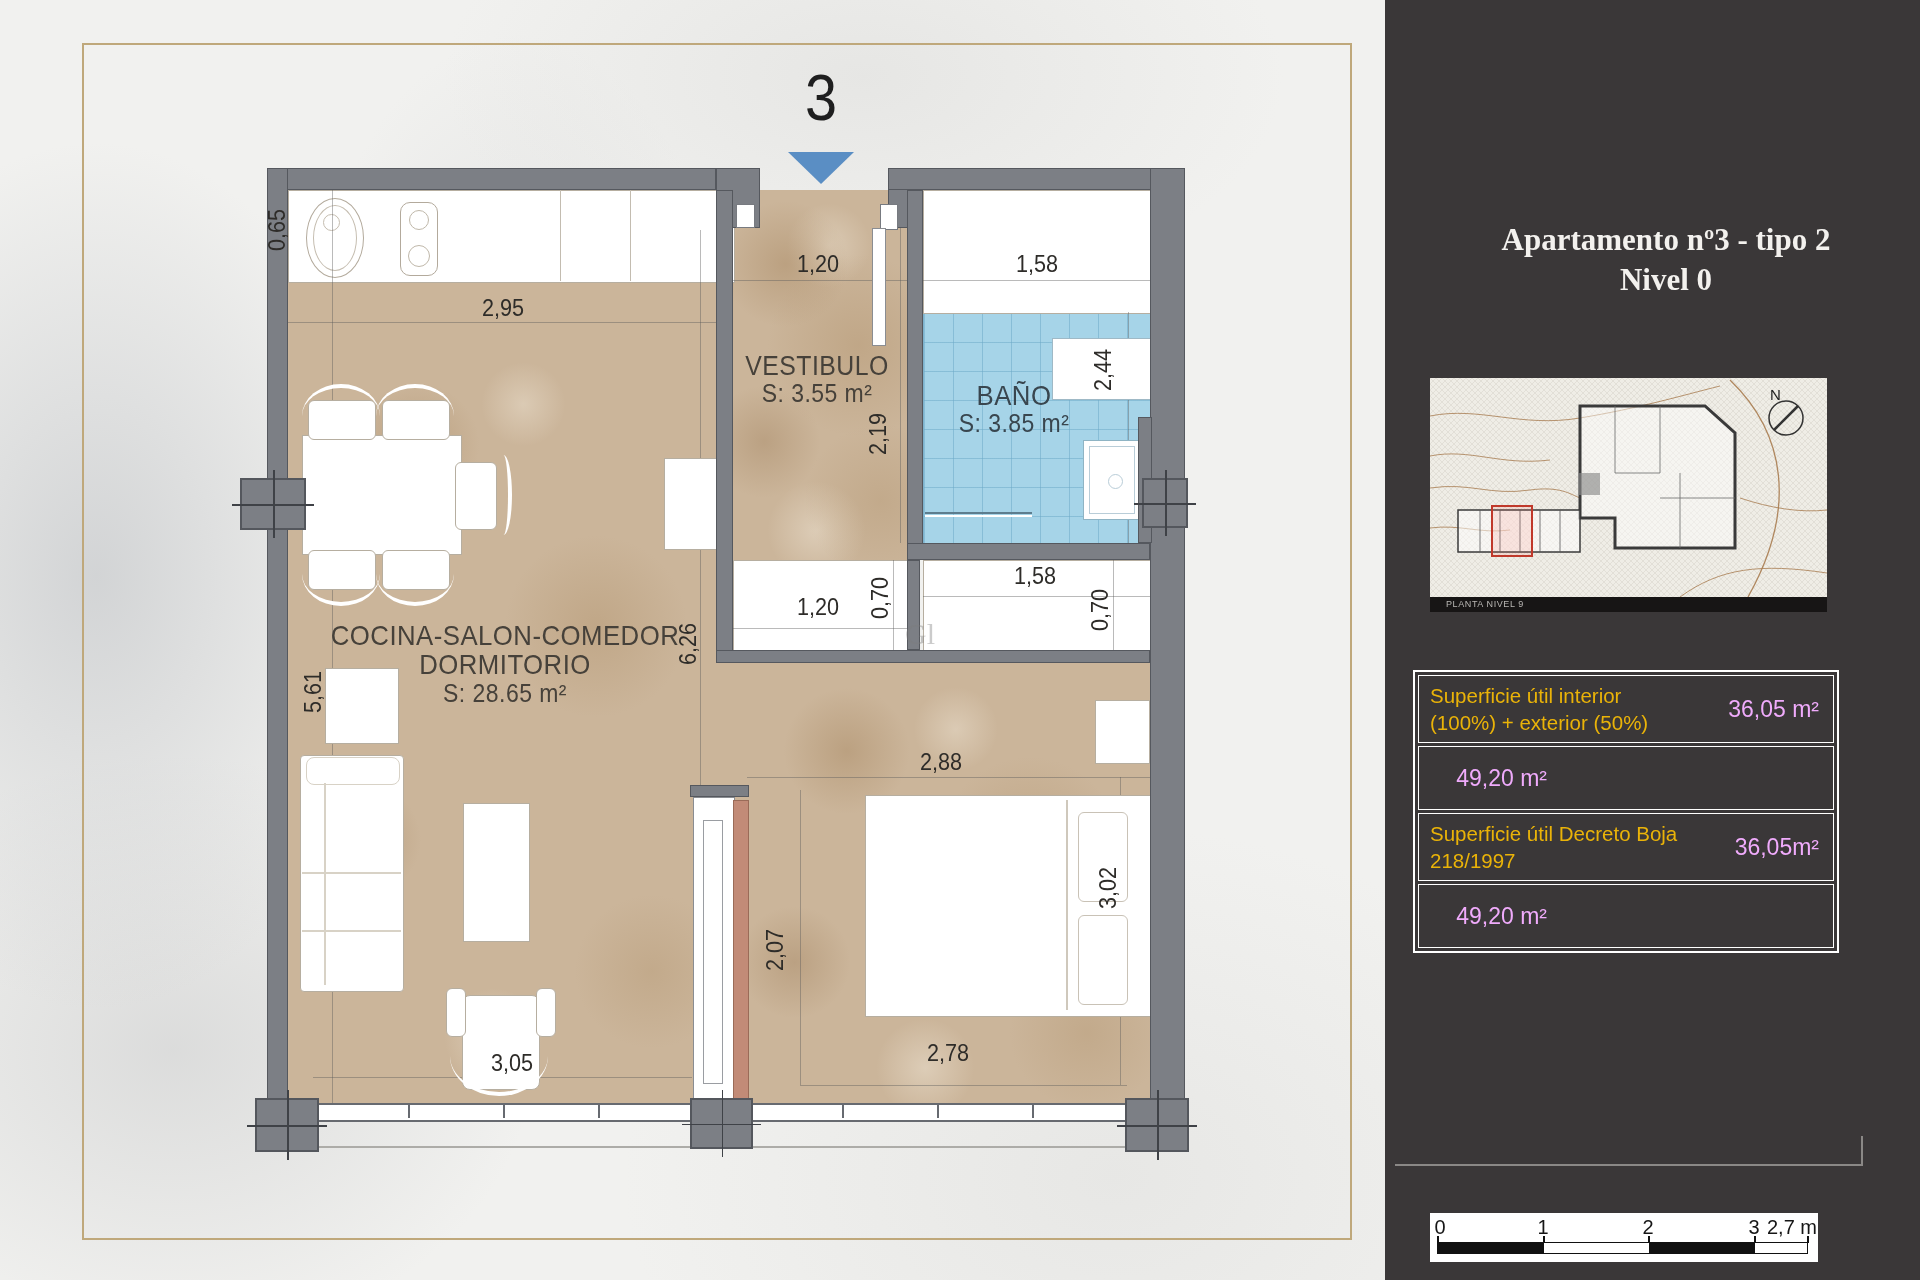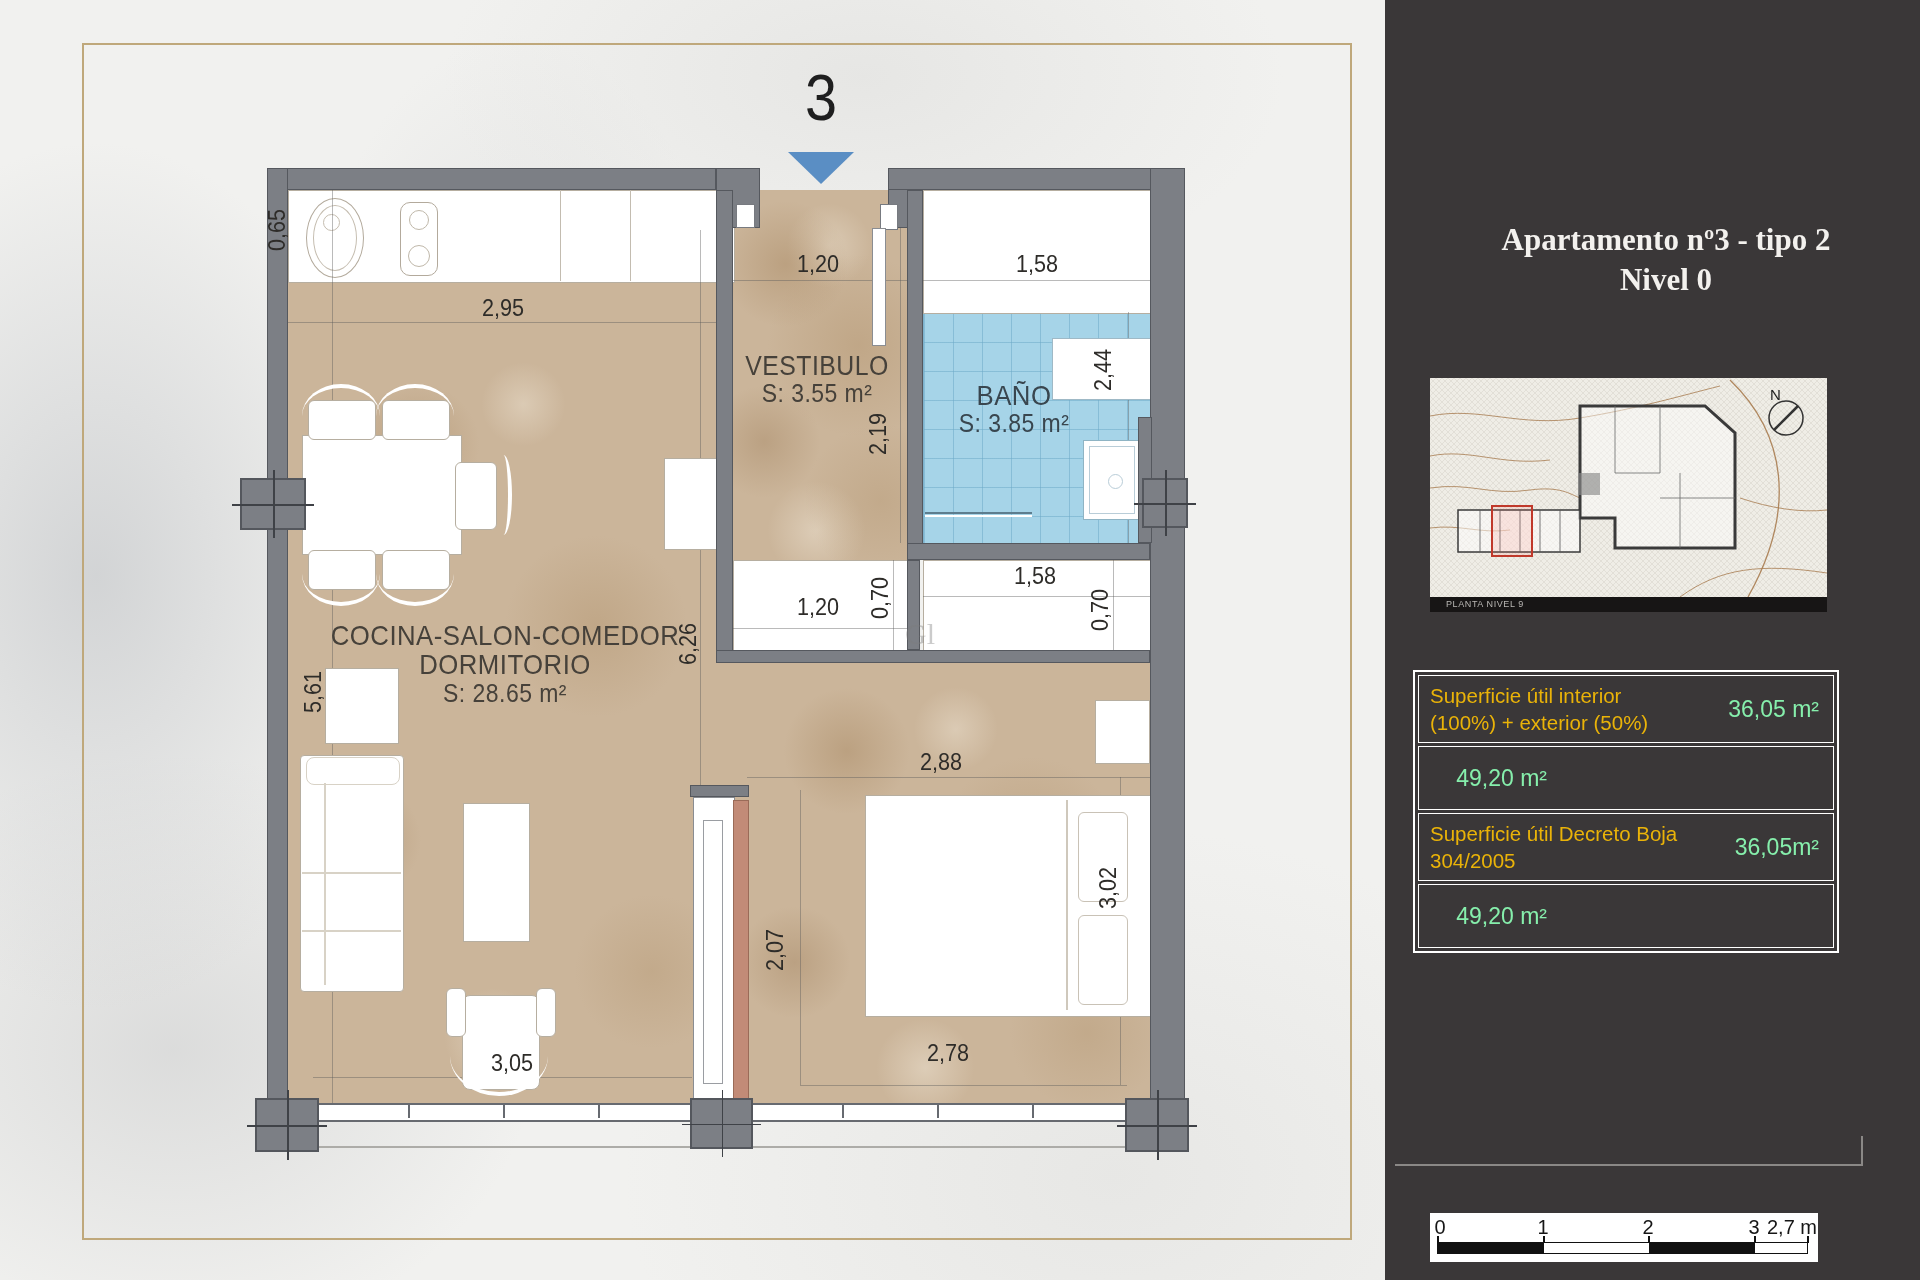--- a/index.html
+++ b/index.html
@@ -54,21 +54,21 @@
   .sidebar{position:absolute;left:1385px;top:0;width:562px;height:1280px;background:#3a3738;z-index:50;}
   .sb-title{position:absolute;left:0;top:220px;width:100%;text-align:center;color:#f3f1ee;
      font-family:"Liberation Serif",serif;font-weight:bold;font-size:31px;line-height:40px;}
   .siteplan{position:absolute;left:45px;top:378px;width:397px;height:234px;background:#eeece4;}
   .siteplan .cap{position:absolute;left:0;bottom:0;width:100%;height:15px;background:#171515;color:#b9b7b4;
      font-size:9px;letter-spacing:.6px;line-height:15px;padding-left:16px;box-sizing:border-box;}
   .sb-table{position:absolute;left:28px;top:670px;width:426px;border:2px solid #fff;box-sizing:border-box;}
   .sb-row{display:flex;border:1.5px solid #fff;margin:3px;min-height:62px;}
   .sb-row .lbl{flex:1;padding:6px 4px 6px 11px;font-size:20.5px;line-height:1.32;color:#eab308;}
   .sb-row .val{width:128px;display:flex;align-items:center;justify-content:flex-end;
-     padding-right:14px;font-size:23px;color:#86efac;}
+     padding-right:14px;font-size:23px;color:#f0abfc;}
   .sb-div{position:absolute;left:10px;top:1164px;width:467px;height:1.5px;background:#8a8886;}
   .sb-div-tick{position:absolute;left:476px;top:1136px;width:1.5px;height:30px;background:#8a8886;}
   .scalebar{position:absolute;left:45px;top:1213px;width:388px;height:49px;background:#fff;color:#161616;}
   .scalebar .num{position:absolute;top:3px;font-size:20px;transform:translateX(-50%);white-space:nowrap;}
   .scalebar .bar{position:absolute;left:7px;top:29px;width:371px;height:12px;border:1.5px solid #111;
      box-sizing:border-box;display:flex;}
   .scalebar .seg{height:100%;}
   .scalebar .tick{position:absolute;top:23px;width:1.5px;height:7px;background:#111;}
 </style>
 </head>
@@ -257,21 +257,21 @@
 
     <div class="sb-table">
       <div class="sb-row">
         <div class="lbl">Superficie útil interior (100%) + exterior (50%)</div>
         <div class="val">36,05 m²</div>
       </div>
       <div class="sb-row">
         <div class="val">49,20 m²</div>
       </div>
       <div class="sb-row">
-        <div class="lbl">Superficie útil Decreto Boja 304/2005</div>
+        <div class="lbl">Superficie útil Decreto Boja 218/1997</div>
         <div class="val">36,05m²</div>
       </div>
       <div class="sb-row">
         <div class="val">49,20 m²</div>
       </div>
     </div>
 
     <div class="sb-div"></div>
     <div class="sb-div-tick"></div>
 

